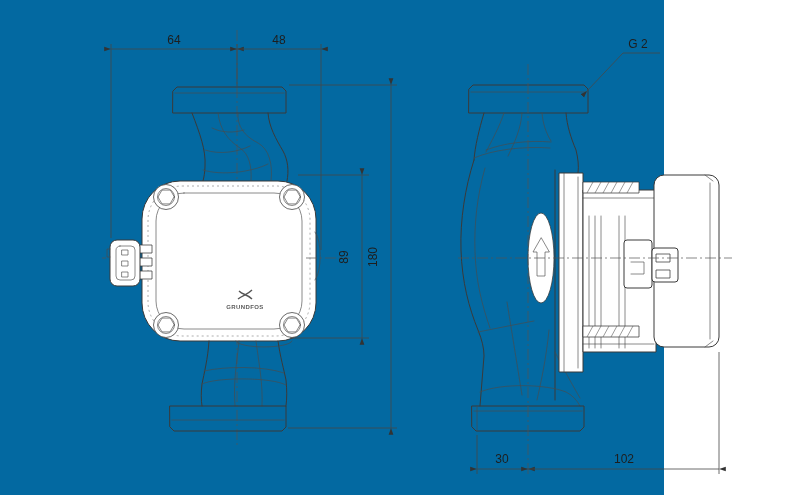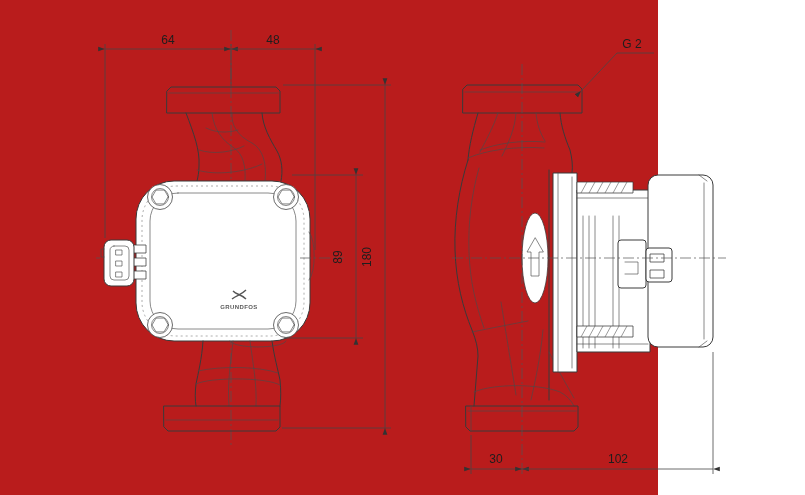--- a/index.html
+++ b/index.html
@@ -1,16 +1,16 @@
 <!DOCTYPE html>
 <html><head>
 <meta charset="utf-8">
 <style>
   html,body{margin:0;padding:0;background:#ffffff;}
-  .stage{width:658px;height:495px;position:relative;background:#b91c1c;font-family:"Liberation Sans",sans-serif;}
+  .stage{width:658px;height:495px;position:relative;background:#0369a1;font-family:"Liberation Sans",sans-serif;padding-left:6px;}
   svg{display:block;}
   .ln{stroke:#3a3a3a;stroke-width:1;fill:none;stroke-linecap:round;stroke-linejoin:round;}
   .ln2{stroke:#4a4a4a;stroke-width:.65;fill:none;stroke-linecap:round;stroke-linejoin:round;}
   .wfill{fill:#ffffff;stroke:#3a3a3a;stroke-width:1;stroke-linejoin:round;}
   .wfill2{fill:#ffffff;stroke:#3a3a3a;stroke-width:.75;stroke-linejoin:round;}
   .cl{stroke:#555;stroke-width:.7;fill:none;stroke-dasharray:11 3 2 3;}
   .dash{stroke:#6a6a6a;stroke-width:.55;fill:none;stroke-dasharray:2 3;}
   .dim{stroke:#474747;stroke-width:.8;fill:none;}
   .hatch{stroke:#4a4a4a;stroke-width:.55;fill:none;}
   .dimtxt{font:12px "Liberation Sans",sans-serif;fill:#1e1e1e;}

